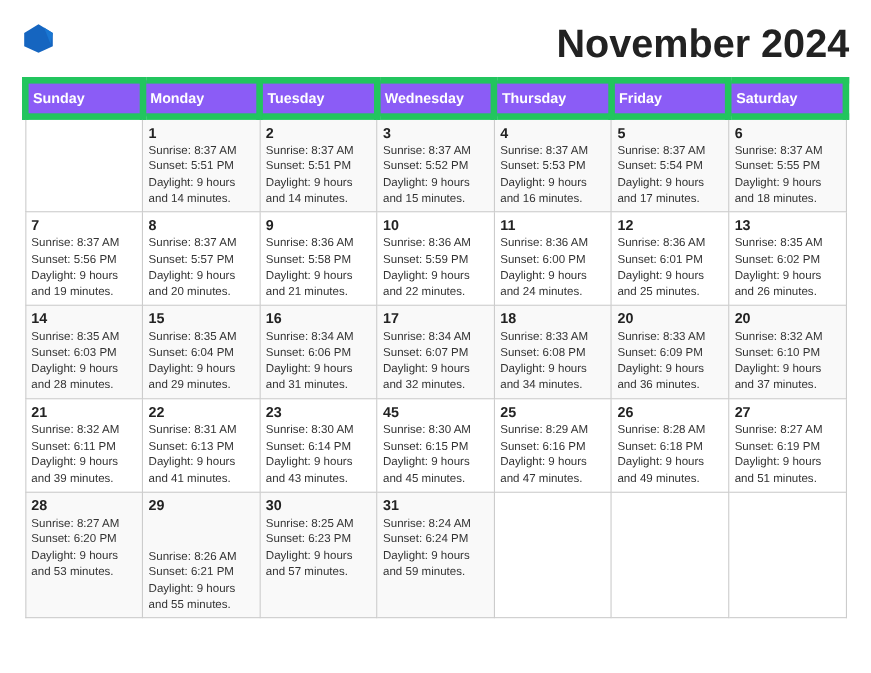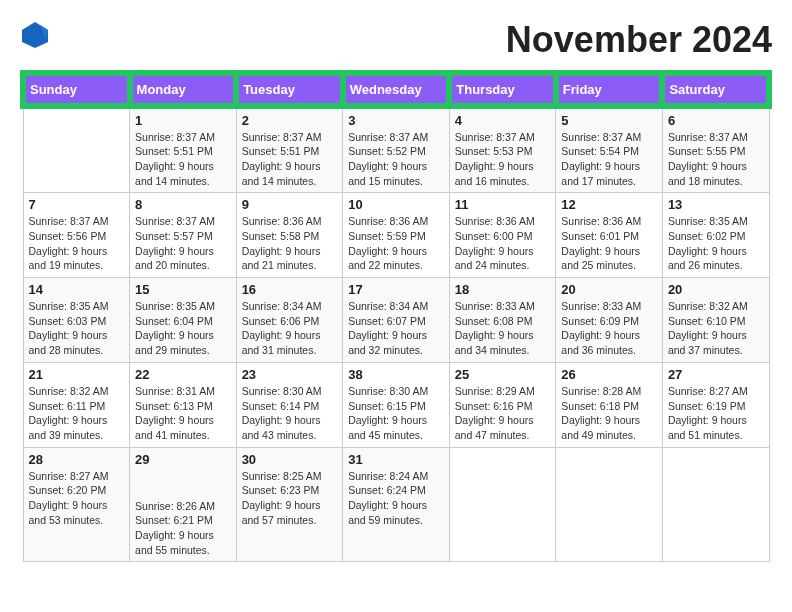--- a/index.html
+++ b/index.html
@@ -277,21 +277,21 @@
 and 41 minutes.</div>
         </td>
         <td>
           <span class="day-number">23</span>
           <div class="day-info" style="white-space: pre-line;">Sunrise: 8:30 AM
 Sunset: 6:14 PM
 Daylight: 9 hours
 and 43 minutes.</div>
         </td>
         <td>
-          <span class="day-number">38</span>
+          <span class="day-number">45</span>
           <div class="day-info" style="white-space: pre-line;">Sunrise: 8:30 AM
 Sunset: 6:15 PM
 Daylight: 9 hours
 and 45 minutes.</div>
         </td>
         <td>
           <span class="day-number">25</span>
           <div class="day-info" style="white-space: pre-line;">Sunrise: 8:29 AM
 Sunset: 6:16 PM
 Daylight: 9 hours

